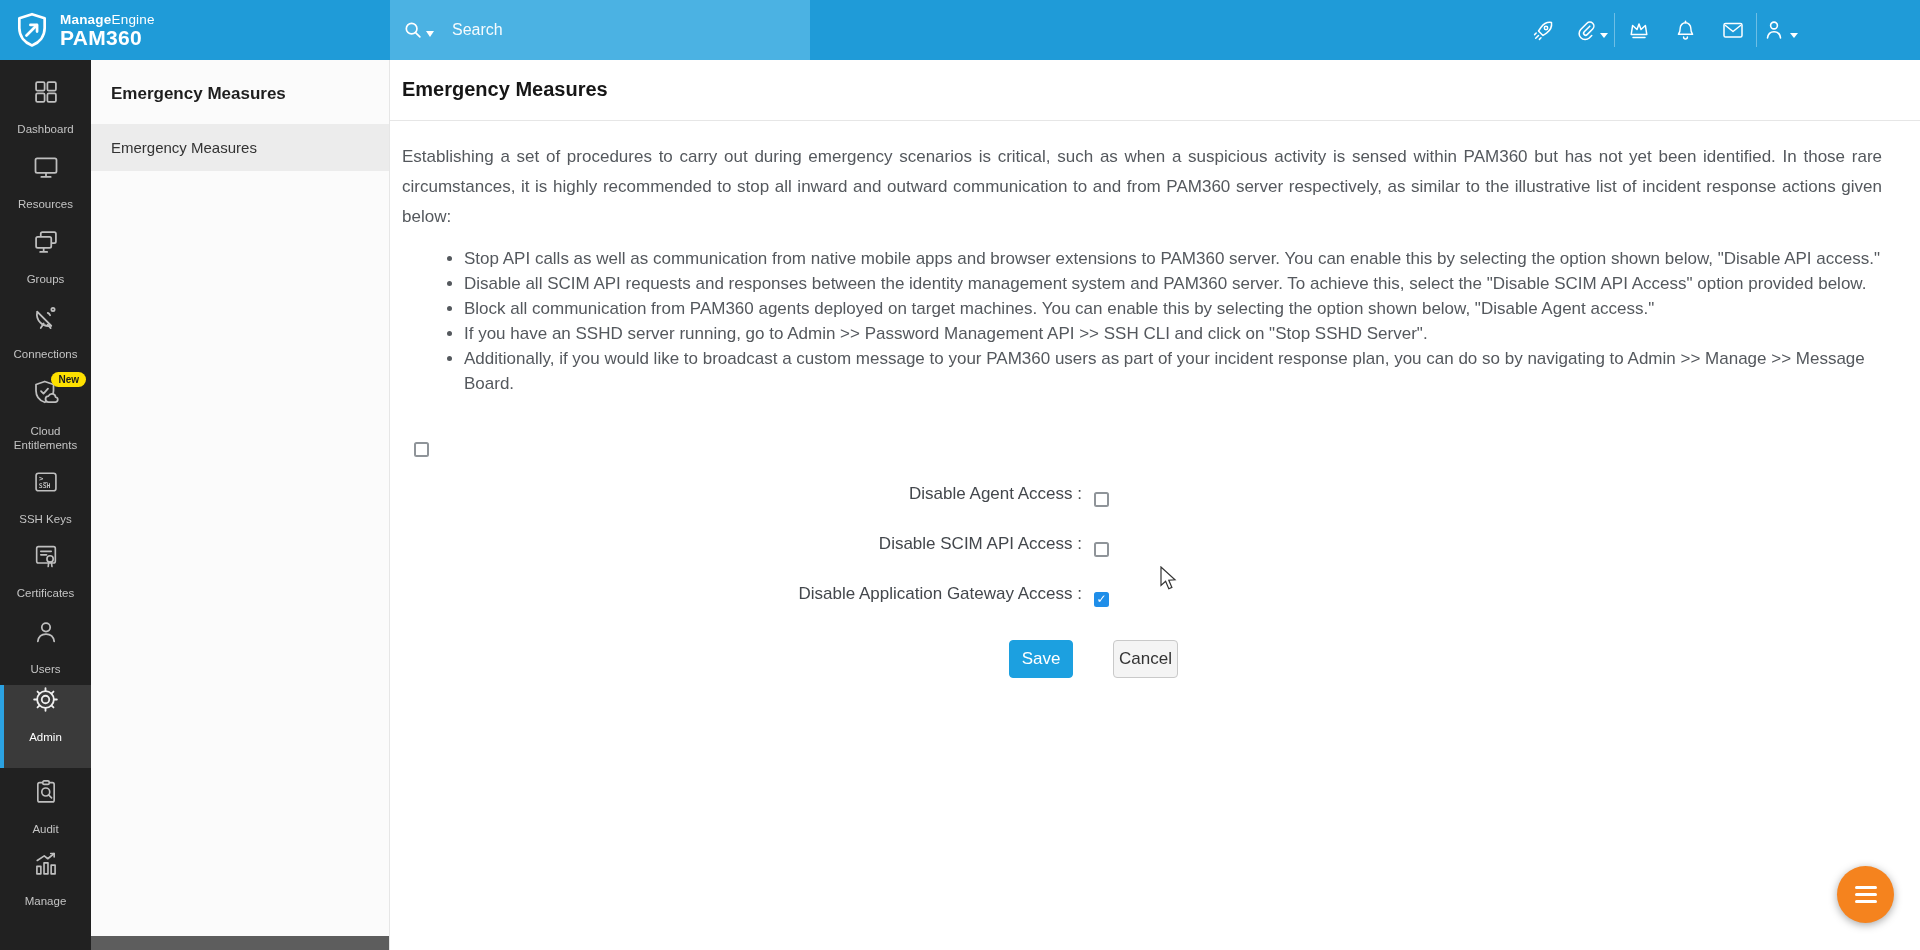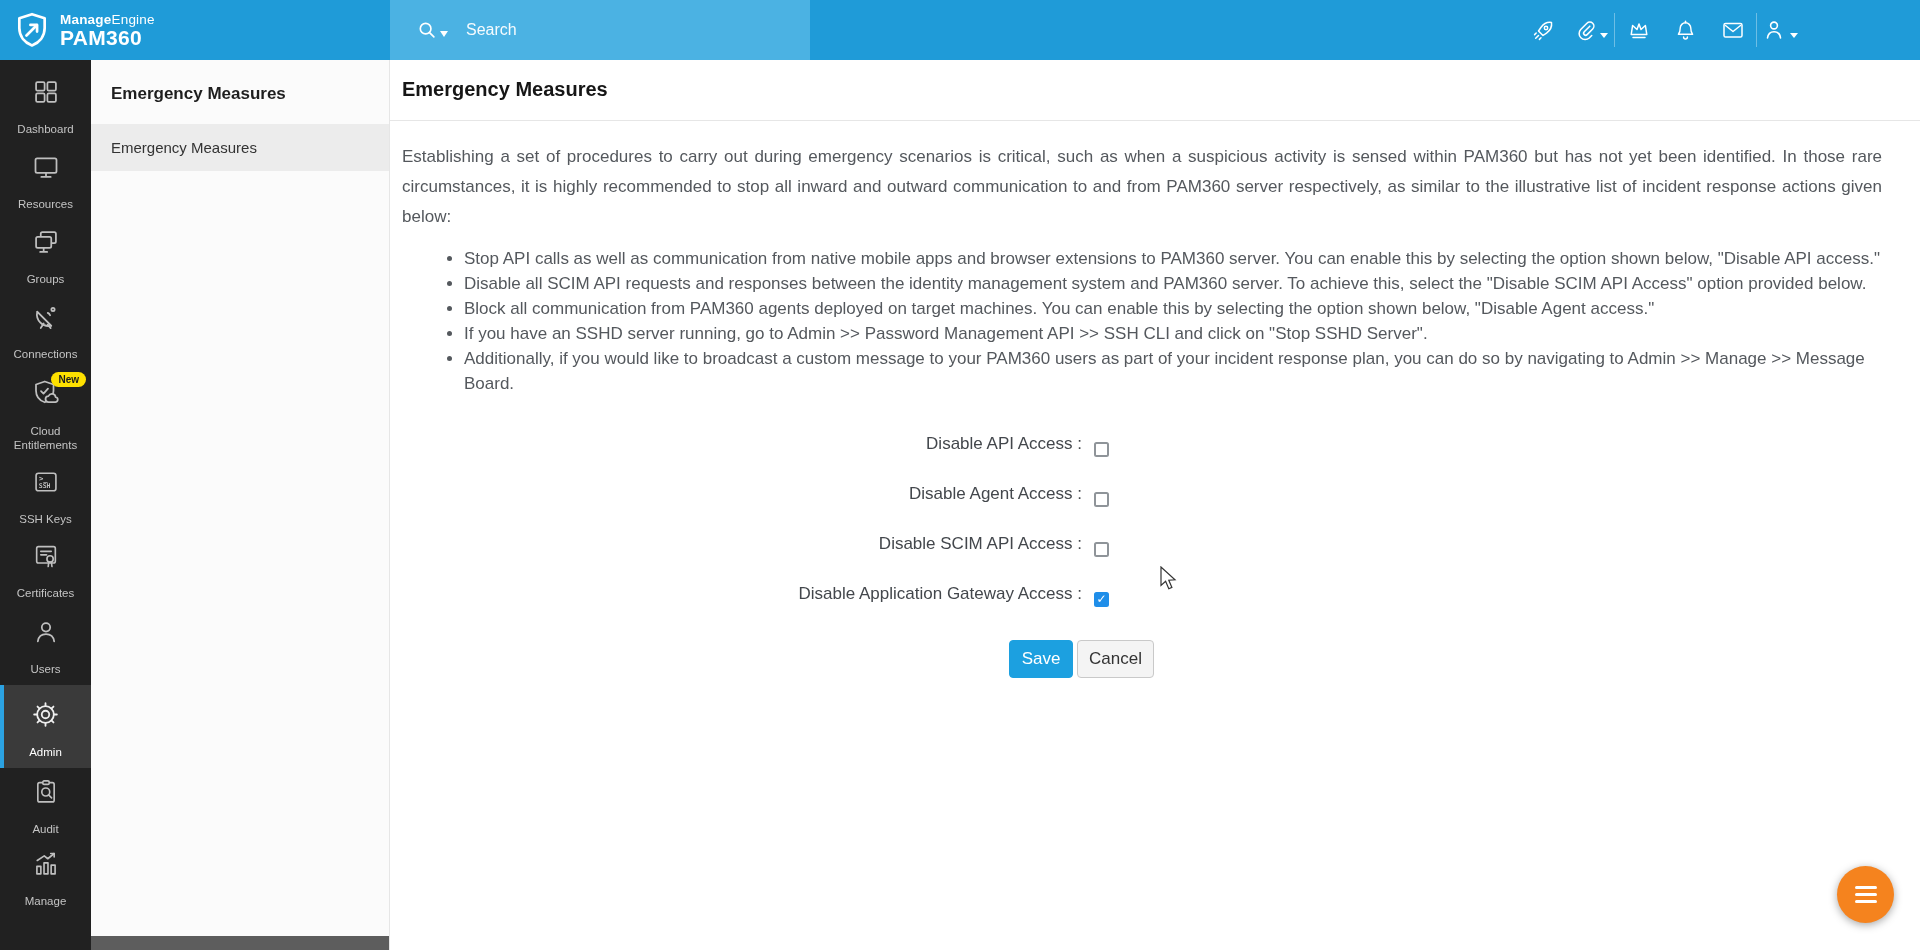--- a/index.html
+++ b/index.html
@@ -6,21 +6,21 @@
   html,body { width:1920px; height:950px; overflow:hidden;
     font-family:"Liberation Sans","DejaVu Sans",sans-serif; background:#fff; }
 
   
   .topbar { position:absolute; left:0; top:0; width:1920px; height:60px; background:#1f9bd8; z-index:30; }
   .brand { position:absolute; left:13px; top:0; height:60px; display:flex; align-items:center; color:#fff; }
   .brand-logo { width:38px; height:38px; margin-right:9px; }
   .brand-name { font-size:13.5px; line-height:15px; font-weight:700; letter-spacing:.2px; }
   .brand-name .light { font-weight:400; }
   .brand-product { font-size:21px; font-weight:700; line-height:22px; letter-spacing:.3px; }
-  .search-box { position:absolute; left:390px; top:0; width:420px; height:60px; background:#4bb2e3; display:flex; align-items:center; padding-left:26px; }
+  .search-box { position:absolute; left:390px; top:0; width:420px; height:60px; background:#4bb2e3; display:flex; align-items:center; padding-left:12px; }
   .search-caret { width:0; height:0; border-left:4.5px solid transparent; border-right:4.5px solid transparent; border-top:6px solid #fff; margin:8px 0 0 2px; }
   .search-input { background:transparent; border:none; outline:none; color:#fff; font-size:16px; margin-left:18px; width:300px; font-family:inherit; }
   .search-input::placeholder { color:rgba(255,255,255,.95); }
   .top-icons { position:absolute; left:1520px; top:0; height:60px; display:flex; align-items:center; }
   .ticon { width:47px; height:60px; display:flex; align-items:center; justify-content:center; cursor:pointer; }
   .tsep { width:1px; height:34px; background:rgba(255,255,255,.35); }
   .tcaret { width:0; height:0; border-left:4px solid transparent; border-right:4px solid transparent; border-top:5px solid #fff; margin:10px 0 0 3px; }
 
   
   .sidebar { position:absolute; left:0; top:60px; width:91px; height:890px; background:#212121; z-index:20; }
@@ -54,21 +54,21 @@
   .flabel { width:680px; text-align:right; font-size:17px; color:#43474c; padding-top:8px; }
   .cbox { width:15px; height:15px; border:2px solid #8f9499; border-radius:2.5px; margin:16px 0 0 12px;
           display:flex; align-items:center; justify-content:center; background:#fff; cursor:pointer; }
   .cbox .tick { display:none; color:#fff; font-size:12px; font-weight:700; line-height:1; margin-top:-1px; }
   .cbox.checked { background:#1f8ee9; border-color:#1f8ee9; }
   .cbox.checked .tick { display:block; }
 
   .btn-row { display:flex; gap:4px; padding-left:607px; margin-top:14px; }
   .btn { height:38px; border-radius:4px; font-size:17px; font-family:inherit; cursor:pointer; }
   .btn-save { width:64px; background:#1ca0e0; border:1px solid #1ca0e0; color:#fff; }
-  .btn-cancel { width:77px; background:#f4f4f4; border:1px solid #c9c9c9; color:#333; }
+  .btn-cancel { width:65px; background:#f4f4f4; border:1px solid #c9c9c9; color:#333;margin-left:36px; }
 
   
   .fab { position:absolute; right:26px; bottom:27px; width:57px; height:57px; border-radius:50%;
          background:#f5831e; box-shadow:0 2px 8px rgba(0,0,0,.35); display:flex; flex-direction:column;
          align-items:center; justify-content:center; gap:4px; cursor:pointer; z-index:40; }
   .fab-bar { width:22px; height:3px; border-radius:2px; background:#fff; }
   .cursor { position:absolute; left:1160px; top:566px; z-index:50; pointer-events:none; }
 </style>
 </head>
 <body>
@@ -212,21 +212,21 @@
   </div>
 
   <div class="side-item" style="top:558px;">
     <svg width="28" height="28" viewBox="0 0 24 24" fill="none" stroke="#bfbfbf" stroke-width="1.5" stroke-linecap="round">
       <circle cx="12" cy="8" r="3.6"></circle>
         <path d="M5 20c.6-4.2 3.3-6.2 7-6.2s6.4 2 7 6.2"></path>
     </svg>
     <div class="side-label">Users</div>
   </div>
 
-  <div class="side-item active" style="top:625px; height:83px; padding-top:15px;">
+  <div class="side-item active" style="top:625px; height:83px; ">
     <svg width="29" height="29" viewBox="0 0 24 24" fill="none" stroke="#bfbfbf" stroke-width="1.5" stroke-linecap="round">
       <circle cx="12" cy="12" r="3.1"></circle>
         <circle cx="12" cy="12" r="6.9"></circle>
       <path d="M12 2.6v2.5M12 18.9v2.5M2.6 12h2.5M18.9 12h2.5M5.4 5.4l1.7 1.7M16.9 16.9l1.7 1.7M5.4 18.6l1.7-1.7M16.9 7.1l1.7-1.7"></path>
     </svg>
     <div class="side-label">Admin</div>
   </div>
 
   <div class="side-item" style="top:718px;">
     <svg width="28" height="28" viewBox="0 0 24 24" fill="none" stroke="#bfbfbf" stroke-width="1.4" stroke-linecap="round">
@@ -282,21 +282,20 @@
           <div>If you have an SSHD server running, go to Admin &gt;&gt; Password Management API &gt;&gt; SSH CLI and click on "Stop SSHD Server".</div>
         </li>
       <li>
           <div>Additionally, if you would like to broadcast a custom message to your PAM360 users as part of your incident response plan, you can do so by navigating to Admin &gt;&gt; Manage &gt;&gt; Message</div>
           <div>Board.</div>
         </li>
     </ul>
 
     <div class="form">
       <div class="frow">
-        <div class="flabel">Disable API Access :</div>
         <span class="cbox"></span>
       </div>
       <div class="frow">
         <div class="flabel">Disable Agent Access :</div>
         <span class="cbox"></span>
       </div>
       <div class="frow">
         <div class="flabel">Disable SCIM API Access :</div>
         <span class="cbox"></span>
       </div>

